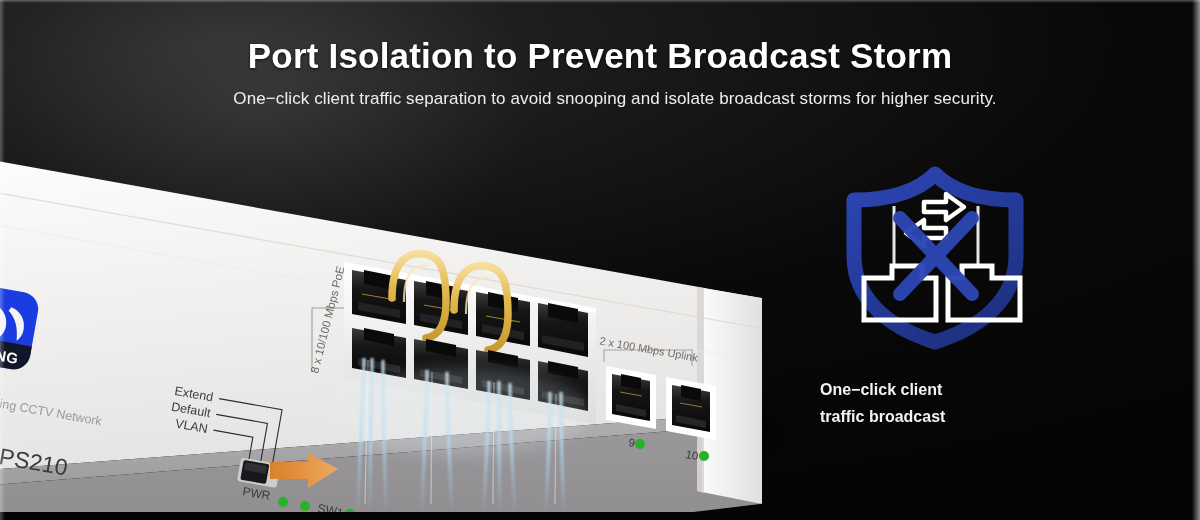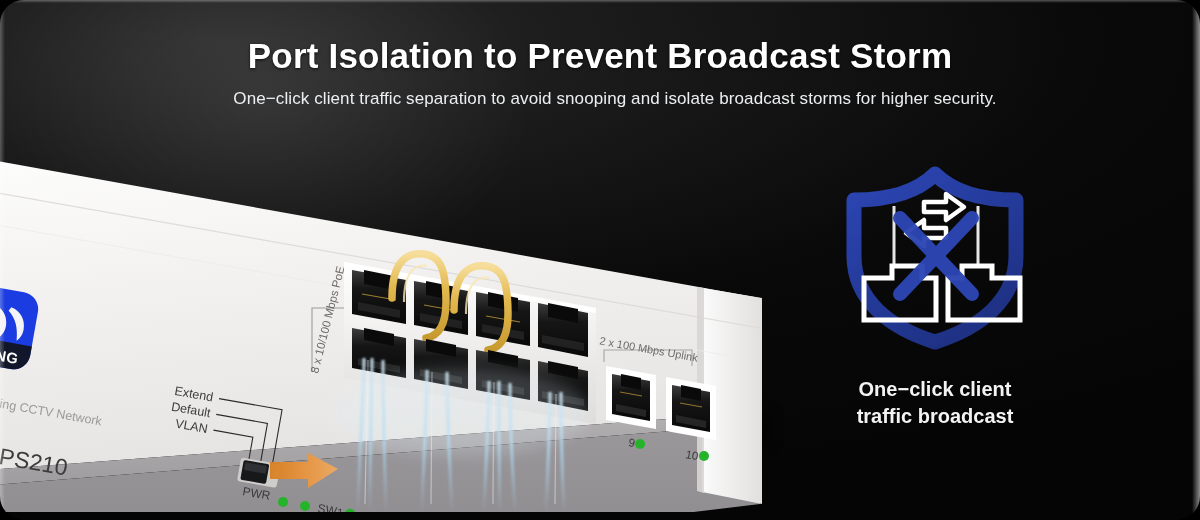--- a/index.html
+++ b/index.html
@@ -6,21 +6,20 @@
     margin: 0; padding: 0;
     background: #000;
   }
   #stage {
     position: relative;
     width: 1200px; height: 520px;
     overflow: hidden;
     background:
       radial-gradient(120% 90% at 18% 8%, #2a2a2a 0%, #151515 38%, #090909 62%, #050505 100%);
     font-family: "Liberation Sans", sans-serif;
-    border-radius: 24px;
     -webkit-font-smoothing: antialiased;
   }
   
   .vignette-tl {
     position:absolute; left:-120px; top:-160px; width:760px; height:520px;
     background: radial-gradient(closest-side, rgba(255,255,255,.09), rgba(255,255,255,0) 72%);
     pointer-events:none;
   }
   .rim-right {
     position:absolute; right:0; top:0; width:8px; height:100%;
@@ -61,23 +60,23 @@
     width:880px; height:400px;
   }
   .dev-layer { position:absolute; left:0; top:0; width:880px; height:400px; }
 
   
   #feature {
     position:absolute; left:820px; top:160px; width:230px;
   }
   .feat-caption {
     margin-top:22px;
-    text-align:center;
+    text-align:left;
     color:#f3f3f3;
-    font-size:20px; font-weight:bold;
+    font-size:16px; font-weight:bold;
     line-height:27px;
   }
   .feat-caption span { display:block; }
 </style>
 </head>
 <body>
 
 <div id="stage">
 
   <div class="vignette-tl"></div>

